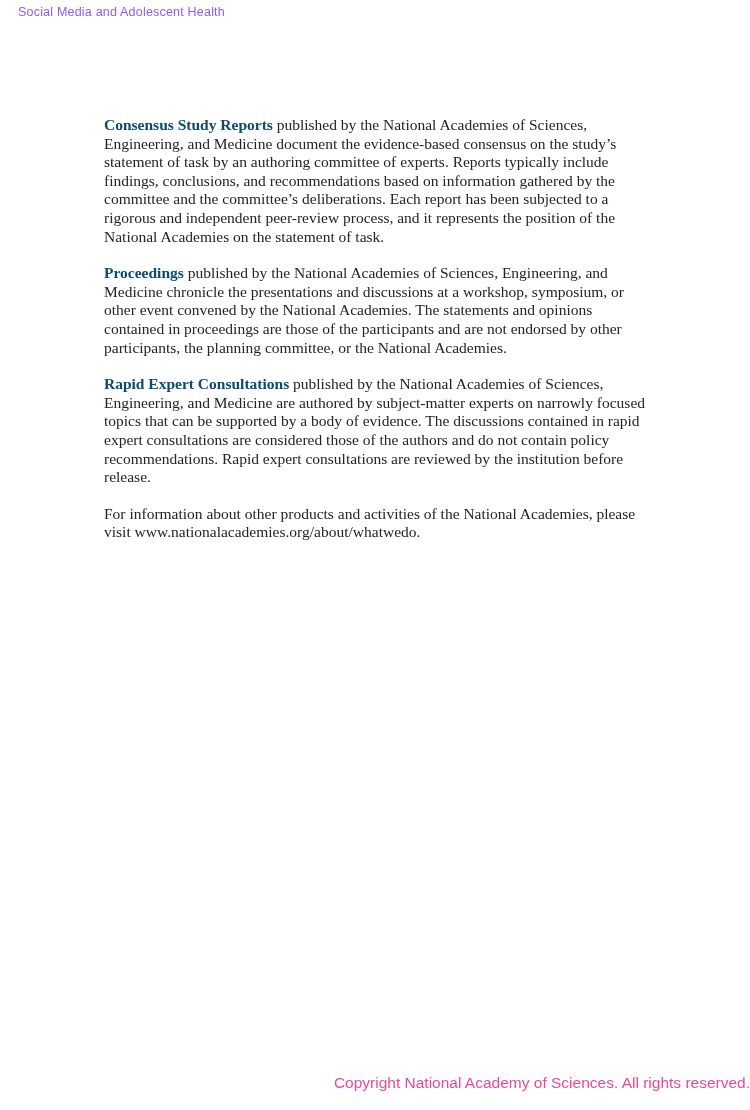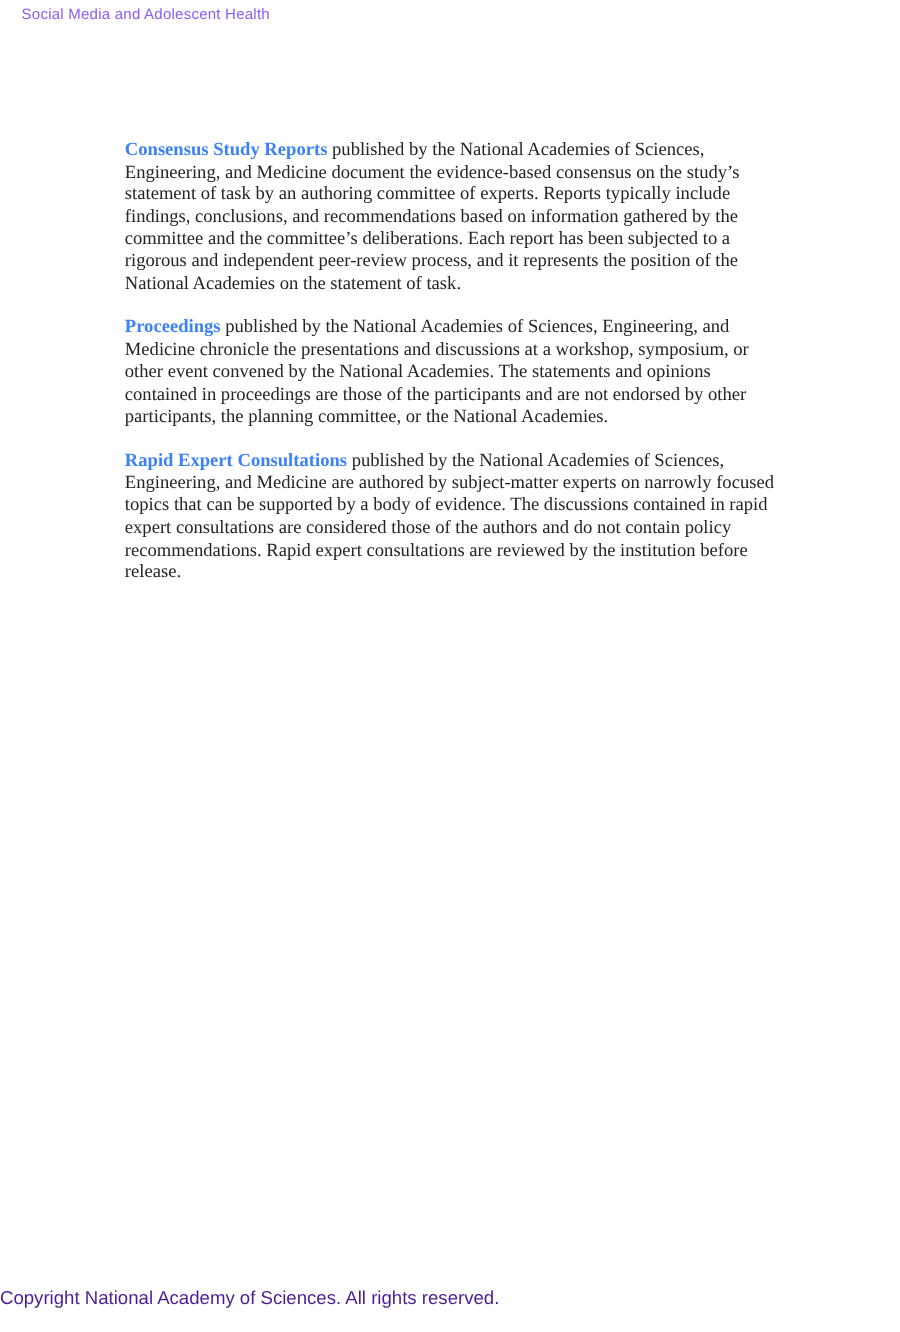--- a/index.html
+++ b/index.html
@@ -27,42 +27,43 @@
     color: #262421;
     font-size: 15.5px;
     line-height: 18.6px;
     text-align: left;
   }
   .para {
     margin-bottom: 18px;
   }
   .para strong {
     font-weight: bold;
-    color: #3b82f6;
+    color: #0c4a6e;
   }
   .page-footer {
     position: absolute;
     top: 1074px;
     left: 0;
     width: 750px;
-    text-align: left;
+    text-align: right;
     font-family: "Liberation Sans", sans-serif;
     font-size: 15.5px;
-    color: #4c1d95;
+    color: #ec4899;
   }
 </style>
 </head>
 <body>
 
 <div class="running-header">Social Media and Adolescent Health</div>
 
 <div class="body-block">
 
   <p class="para"><strong>Consensus Study Reports</strong><span> published by the National Academies of Sciences, Engineering, and Medicine document the evidence-based consensus on the study’s statement of task by an authoring committee of experts. Reports typically include findings, conclusions, and recommendations based on information gathered by the committee and the committee’s deliberations. Each report has been subjected to a rigorous and independent peer-review process, and it represents the position of the National Academies on the statement of task.</span></p>
 
   <p class="para"><strong>Proceedings</strong><span> published by the National Academies of Sciences, Engineering, and Medicine chronicle the presentations and discussions at a workshop, symposium, or other event convened by the National Academies. The statements and opinions contained in proceedings are those of the participants and are not endorsed by other participants, the planning committee, or the National Academies.</span></p>
 
   <p class="para"><strong>Rapid Expert Consultations</strong><span> published by the National Academies of Sciences, Engineering, and Medicine are authored by subject-matter experts on narrowly focused topics that can be supported by a body of evidence. The discussions contained in rapid expert consultations are considered those of the authors and do not contain policy recommendations. Rapid expert consultations are reviewed by the institution before release.</span></p>
 
+  <p class="para"><span>For information about other products and activities of the National Academies, please visit www.nationalacademies.org/about/whatwedo.</span></p>
 
 </div>
 
 <div class="page-footer">Copyright National Academy of Sciences. All rights reserved.</div>
 
 </body></html>

